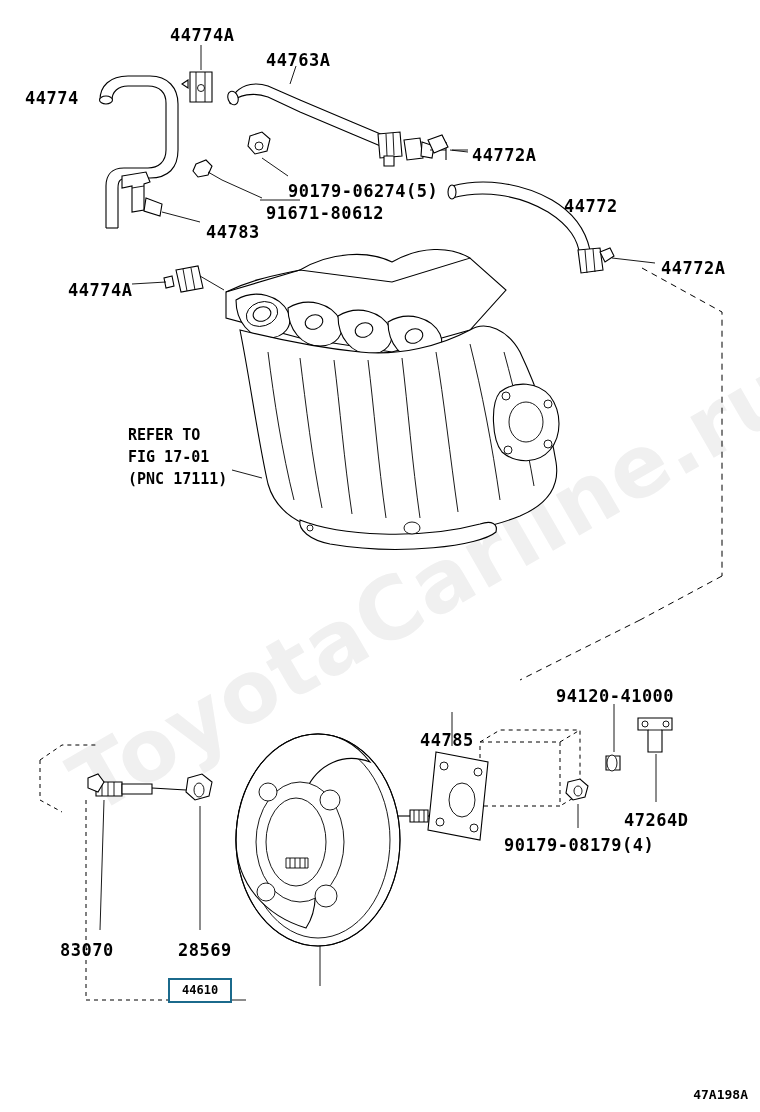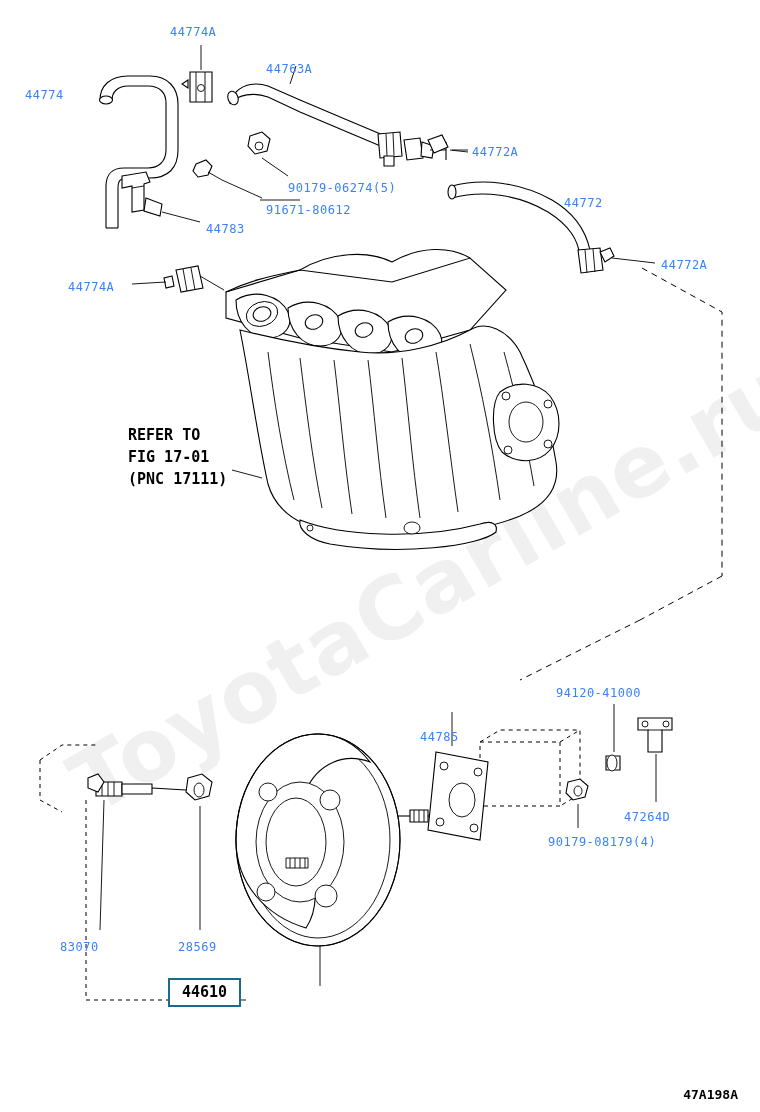--- a/index.html
+++ b/index.html
@@ -27,51 +27,51 @@
     transform: rotate(-30deg);
     transform-origin: 50% 50%;
     white-space: nowrap;
     letter-spacing: 1px;
     user-select: none;
     pointer-events: none;
   }
   .label {
     position: absolute;
     font-family: "DejaVu Sans Mono", monospace;
-    font-size: 12px;
-    font-weight: 400;
-    color: #3b82f6;
+    font-size: 17px;
+    font-weight: 700;
+    color: #000000;
     letter-spacing: 0.5px;
     white-space: nowrap;
   }
   .refer {
     position: absolute;
     font-family: "DejaVu Sans Mono", monospace;
     font-size: 15px;
     font-weight: 700;
     color: #000000;
     line-height: 22px;
     white-space: pre;
   }
   .figcode {
     position: absolute;
-    right: 22px;
+    right: 12px;
     bottom: 10px;
     font-family: "DejaVu Sans Mono", monospace;
     font-size: 13px;
     font-weight: 700;
     color: #000000;
   }
   .boxed {
     position: absolute;
     border: 2px solid #1b6a8c;
     background: #ffffff;
     padding: 3px 12px 4px 12px;
     font-family: "DejaVu Sans Mono", monospace;
-    font-size: 15px;
+    font-size: 12px;
     font-weight: 700;
     color: #000000;
   }
   svg.art {
     position: absolute;
     left: 0;
     top: 0;
     width: 760px;
     height: 1112px;
     pointer-events: none;
@@ -262,33 +262,33 @@
     <ellipse class="fillw-thin" cx="578" cy="791" rx="4" ry="5"></ellipse>
     <path class="ln-thin" d="M578,804 L578,828"></path>
 
     <path class="ln-thin" d="M320,946 L320,986"></path>
     <path class="ln-thin" d="M246,1000 L170,1000"></path>
 
     <path class="ln-dash2" d="M86,800 L86,1000 L170,1000"></path>
   </svg>
 
   <div class="label" style="left:170px; top:25px;">44774A</div>
-  <div class="label" style="left:266px; top:50px;margin-top:12px;">44763A</div>
+  <div class="label" style="left:266px; top:50px;">44763A</div>
   <div class="label" style="left:25px;  top:88px;">44774</div>
   <div class="label" style="left:472px; top:145px;">44772A</div>
   <div class="label" style="left:288px; top:181px;">90179-06274(5)</div>
   <div class="label" style="left:266px; top:203px;text-align:right;">91671-80612</div>
   <div class="label" style="left:564px; top:196px;">44772</div>
   <div class="label" style="left:206px; top:222px;">44783</div>
   <div class="label" style="left:661px; top:258px;">44772A</div>
   <div class="label" style="left:68px;  top:280px;">44774A</div>
   <div class="label" style="left:420px; top:694px;margin-top:36px;">44785</div>
   <div class="label" style="left:556px; top:686px;text-align:right;">94120-41000</div>
   <div class="label" style="left:624px; top:810px;">47264D</div>
-  <div class="label" style="left:548px; top:835px;">90179-08179(4)</div>
+  <div class="label" style="left:504px; top:835px;">90179-08179(4)</div>
   <div class="label" style="left:60px;  top:940px;">83070</div>
   <div class="label" style="left:178px; top:940px;">28569</div>
 
   <div class="refer" style="left:128px; top:424px;">REFER TO
 FIG 17-01
 (PNC 17111)</div>
 
   <div class="boxed" style="left:168px; top:978px;">44610</div>
 
   <div class="figcode">47A198A</div>

